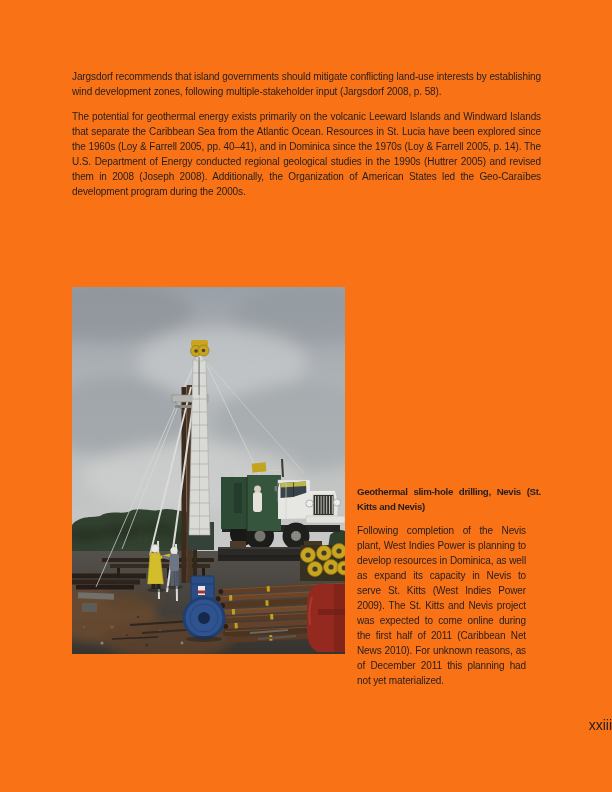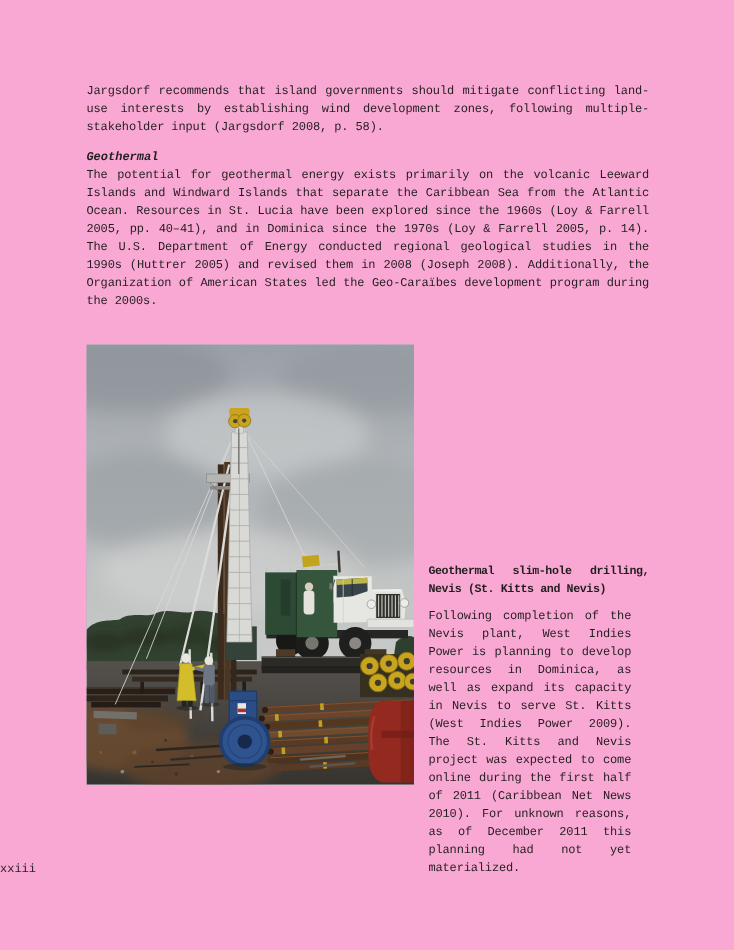--- a/index.html
+++ b/index.html
@@ -1,57 +1,56 @@
 <!DOCTYPE html>
 <html style="--sky-top: #9aa0a7; --sky-light: #c9cbc9; --vegetation: #324231; --ground: #54504c; --ground-dark: #37342f; --mast-white: #d9d9d6; --timber-brown: #4a3624; --crown-yellow: #c9a41e; --truck-white: #e6e6e3; --rig-green: #2d4a35; --pipe-brown: #5f3d26; --tank-red: #93291f; --reel-blue: #2f538f; --worker-yellow: #d3bd2a;"><head>
 <meta charset="utf-8">
 <style>
   html,body{margin:0;padding:0;background:#888;}
   .page{
-    position:relative; width:612px; height:792px; background:#f9a8d4;
+    position:relative; width:612px; height:792px; background:#f97316;
     margin:0 auto; overflow:hidden;
-    font-family:Liberation Mono, monospace; color:#221e1f;
+    font-family:Liberation Sans, sans-serif; color:#221e1f;
   }
   .body-col{position:absolute; left:72px; top:69px; width:469px;}
   .para{
     margin:0 0 10px 0; font-size:10px; line-height:15px;
     letter-spacing:-0.1px; text-align:justify;
   }
   .para.last{margin-bottom:0;}
   .sec-heading{
     margin:0; font-size:10px; line-height:15px;
     font-weight:bold; font-style:italic;
   }
   .photo{
     position:absolute; left:72px; top:287px; width:273px; height:367px;
     overflow:hidden; background:#aeb2b6;
   }
   .photo svg{display:block; width:100%; height:100%;}
-  .caption-col{position:absolute; left:357px; top:468px; width:184px;}
+  .caption-col{position:absolute; left:357px; top:484px; width:184px;}
   .caption-title{
     font-size:9.7px; font-weight:bold; line-height:15px;
     letter-spacing:-0.33px; text-align:justify; margin:0;
   }
   .caption-body{
     margin:9px 15px 0 0; font-size:10px; line-height:15px;
     letter-spacing:-0.12px; text-align:justify;
   }
   .page-number{
     position:absolute; left:0; right:0; top:718px;
-    text-align:left; font-size:10px; line-height:15px;
+    text-align:right; font-size:14px; line-height:15px;
   }
 </style>
 </head>
 <body>
 
 <div class="page">
 
   <div class="body-col">
     <p class="para">Jargsdorf recommends that island governments should mitigate conflicting land-use interests by establishing wind development zones, following multiple-stakeholder input (Jargsdorf 2008, p. 58).</p>
-    <h3 class="sec-heading">Geothermal</h3>
     <p class="para">The potential for geothermal energy exists primarily on the volcanic Leeward Islands and Windward Islands that separate the Caribbean Sea from the Atlantic Ocean. Resources in St. Lucia have been explored since the 1960s (Loy &amp; Farrell 2005, pp. 40–41), and in Dominica since the 1970s (Loy &amp; Farrell 2005, p. 14). The U.S. Department of Energy conducted regional geological studies in the 1990s (Huttrer 2005) and revised them in 2008 (Joseph 2008). Additionally, the Organization of American States led the Geo-Caraïbes development program during the 2000s.</p>
   </div>
 
   <div class="photo">
     <svg viewBox="0 0 273 367" preserveAspectRatio="none">
       <defs>
         <linearGradient id="skyGrad" x1="0" y1="0" x2="0" y2="1">
           <stop offset="0" style="stop-color:var(--sky-top,#9aa0a7)"></stop>
           <stop offset="0.45" stop-color="#b4b8bb"></stop>
           <stop offset="1" style="stop-color:var(--sky-light,#c9cbc9)"></stop>

